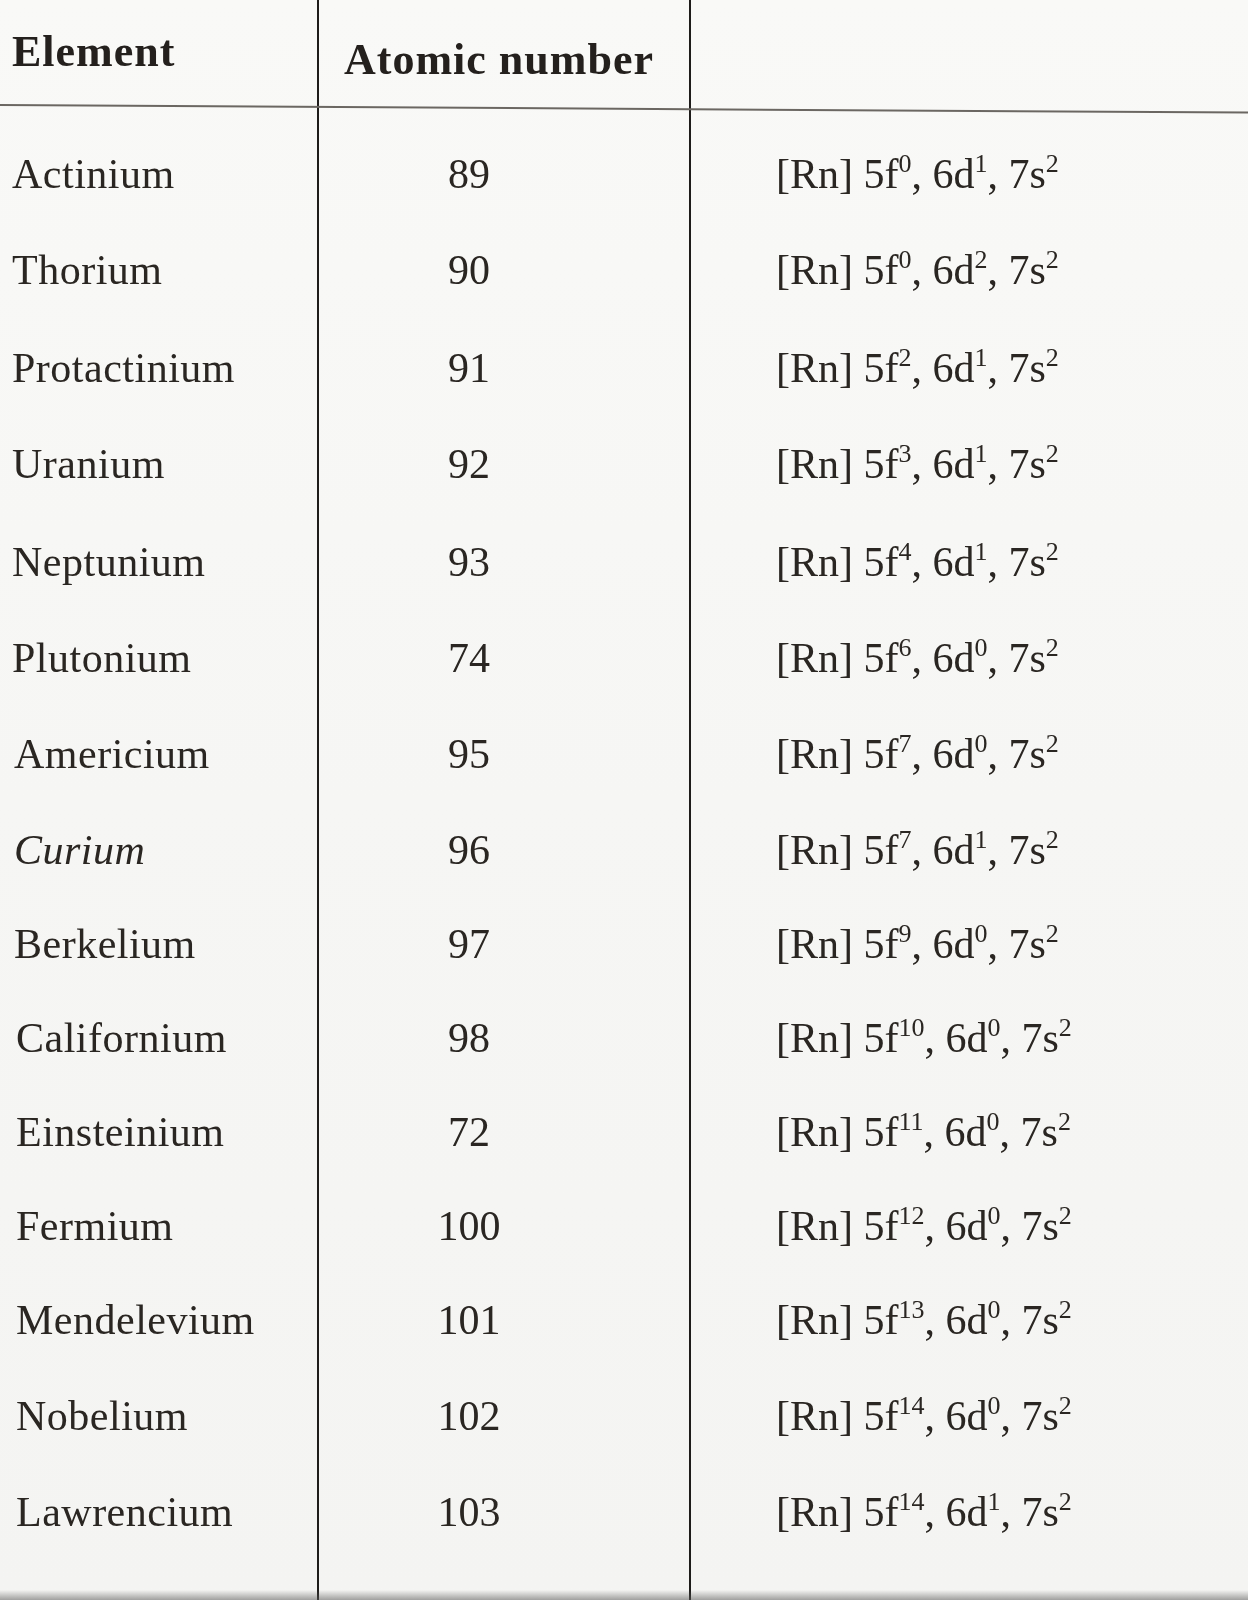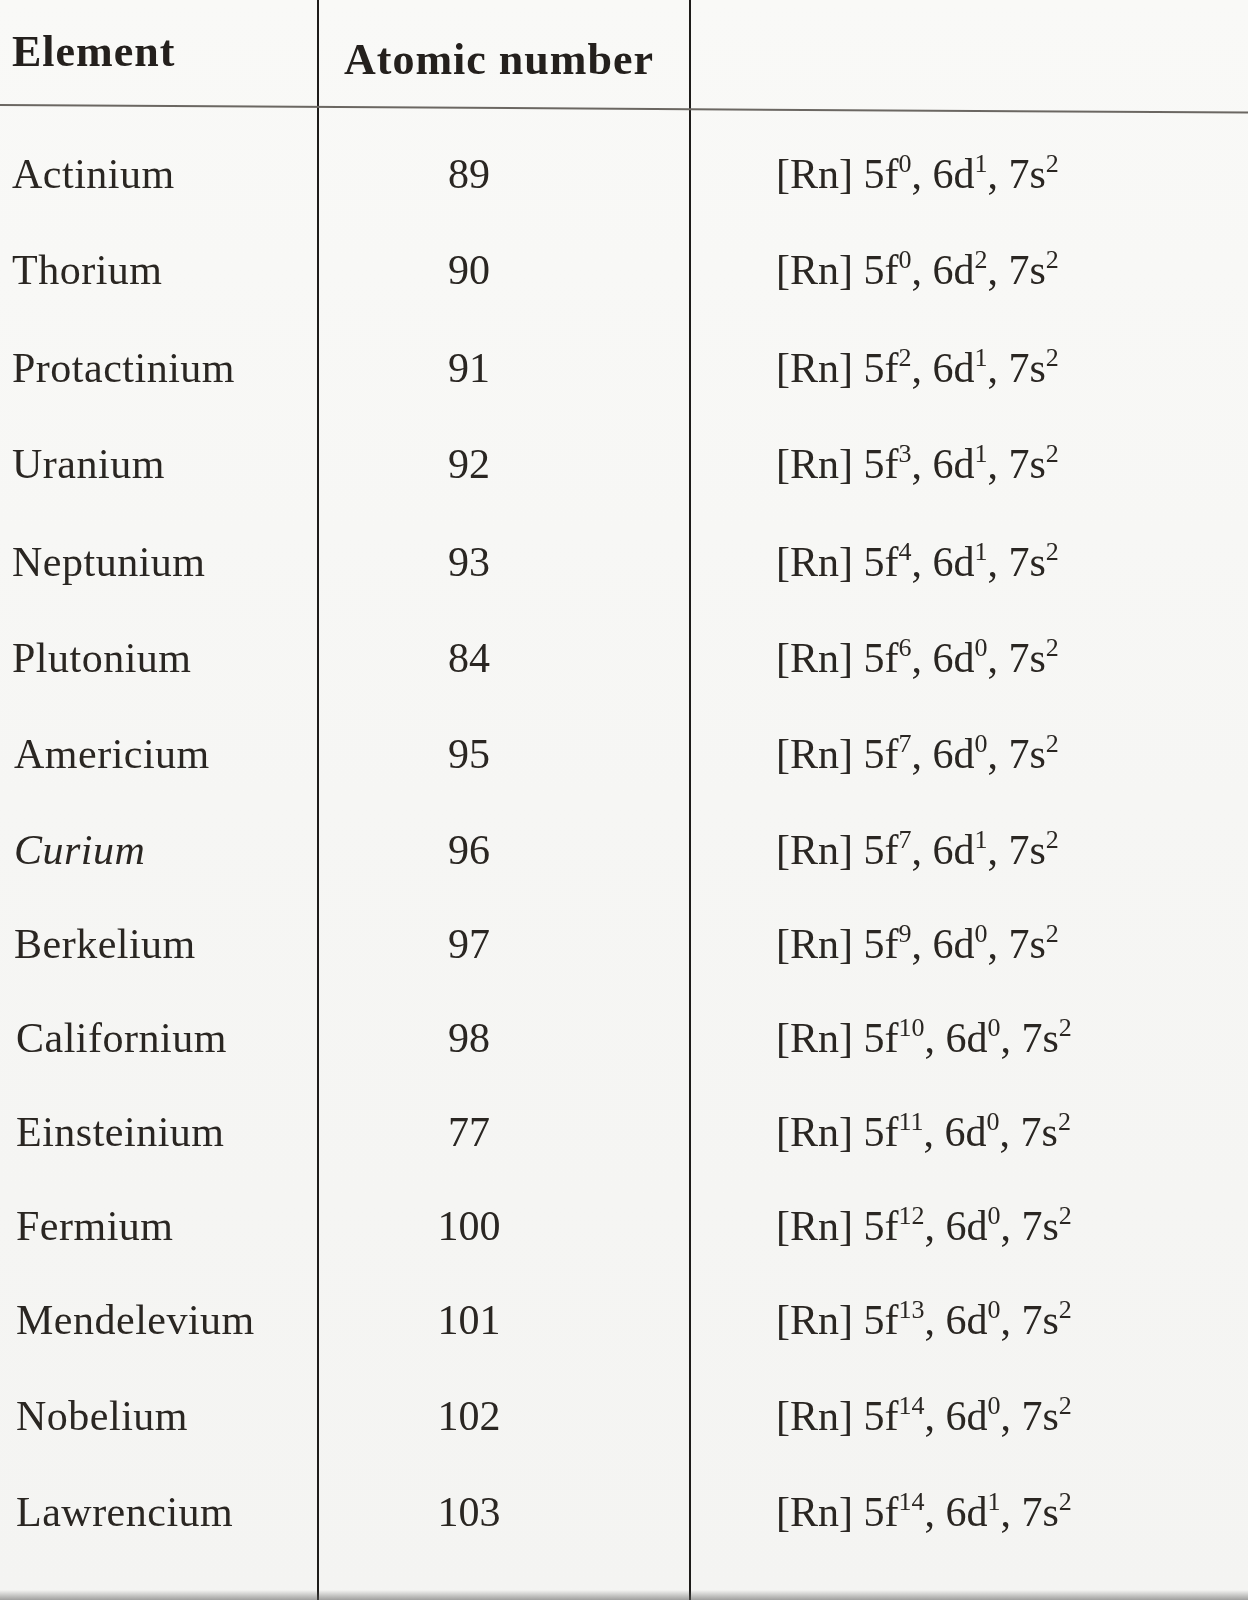--- a/index.html
+++ b/index.html
@@ -121,21 +121,21 @@
         <div class="cell c-num">92</div>
         <div class="cell c-conf"><span>[Rn]</span> <span>5f</span><sup>3</sup><span>,</span> <span>6d</span><sup>1</sup><span>,</span> <span>7s</span><sup>2</sup></div>
       </div>
       <div class="row" style="top: 532px;">
         <div class="cell c-name" style="left: 12px;">Neptunium</div>
         <div class="cell c-num">93</div>
         <div class="cell c-conf"><span>[Rn]</span> <span>5f</span><sup>4</sup><span>,</span> <span>6d</span><sup>1</sup><span>,</span> <span>7s</span><sup>2</sup></div>
       </div>
       <div class="row" style="top: 628px;">
         <div class="cell c-name" style="left: 12px;">Plutonium</div>
-        <div class="cell c-num">84</div>
+        <div class="cell c-num">74</div>
         <div class="cell c-conf"><span>[Rn]</span> <span>5f</span><sup>6</sup><span>,</span> <span>6d</span><sup>0</sup><span>,</span> <span>7s</span><sup>2</sup></div>
       </div>
       <div class="row" style="top: 724px;">
         <div class="cell c-name" style="left: 14px;">Americium</div>
         <div class="cell c-num">95</div>
         <div class="cell c-conf"><span>[Rn]</span> <span>5f</span><sup>7</sup><span>,</span> <span>6d</span><sup>0</sup><span>,</span> <span>7s</span><sup>2</sup></div>
       </div>
       <div class="row" style="top: 820px;">
         <div class="cell c-name" style="left: 14px; font-style: italic;">Curium</div>
         <div class="cell c-num">96</div>
@@ -146,21 +146,21 @@
         <div class="cell c-num">97</div>
         <div class="cell c-conf"><span>[Rn]</span> <span>5f</span><sup>9</sup><span>,</span> <span>6d</span><sup>0</sup><span>,</span> <span>7s</span><sup>2</sup></div>
       </div>
       <div class="row" style="top: 1008px;">
         <div class="cell c-name" style="left: 16px;">Californium</div>
         <div class="cell c-num">98</div>
         <div class="cell c-conf"><span>[Rn]</span> <span>5f</span><sup>10</sup><span>,</span> <span>6d</span><sup>0</sup><span>,</span> <span>7s</span><sup>2</sup></div>
       </div>
       <div class="row" style="top: 1102px;">
         <div class="cell c-name" style="left: 16px;">Einsteinium</div>
-        <div class="cell c-num">77</div>
+        <div class="cell c-num">72</div>
         <div class="cell c-conf"><span>[Rn]</span> <span>5f</span><sup>11</sup><span>,</span> <span>6d</span><sup>0</sup><span>,</span> <span>7s</span><sup>2</sup></div>
       </div>
       <div class="row" style="top: 1196px;">
         <div class="cell c-name" style="left: 16px;">Fermium</div>
         <div class="cell c-num">100</div>
         <div class="cell c-conf"><span>[Rn]</span> <span>5f</span><sup>12</sup><span>,</span> <span>6d</span><sup>0</sup><span>,</span> <span>7s</span><sup>2</sup></div>
       </div>
       <div class="row" style="top: 1290px;">
         <div class="cell c-name" style="left: 16px;">Mendelevium</div>
         <div class="cell c-num">101</div>

